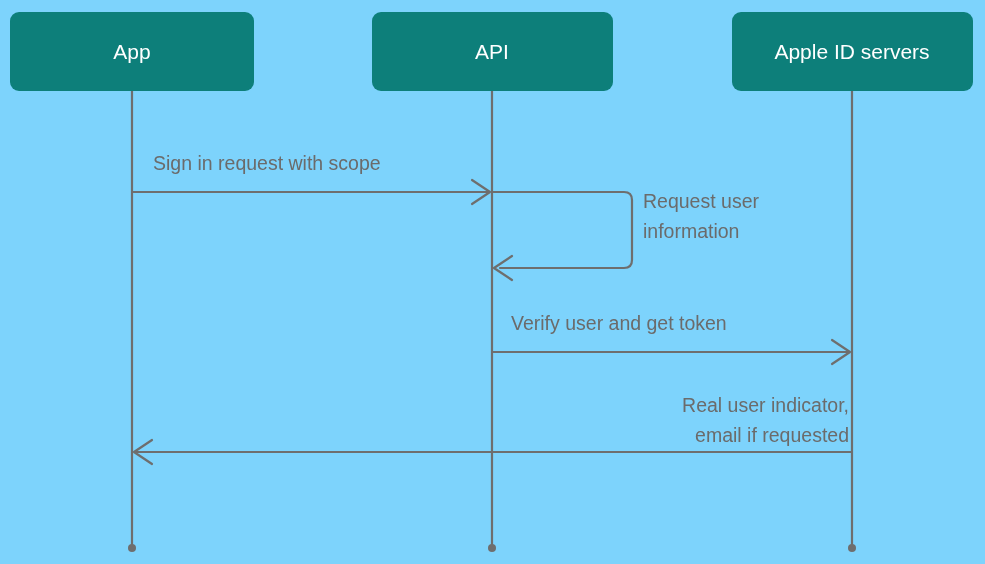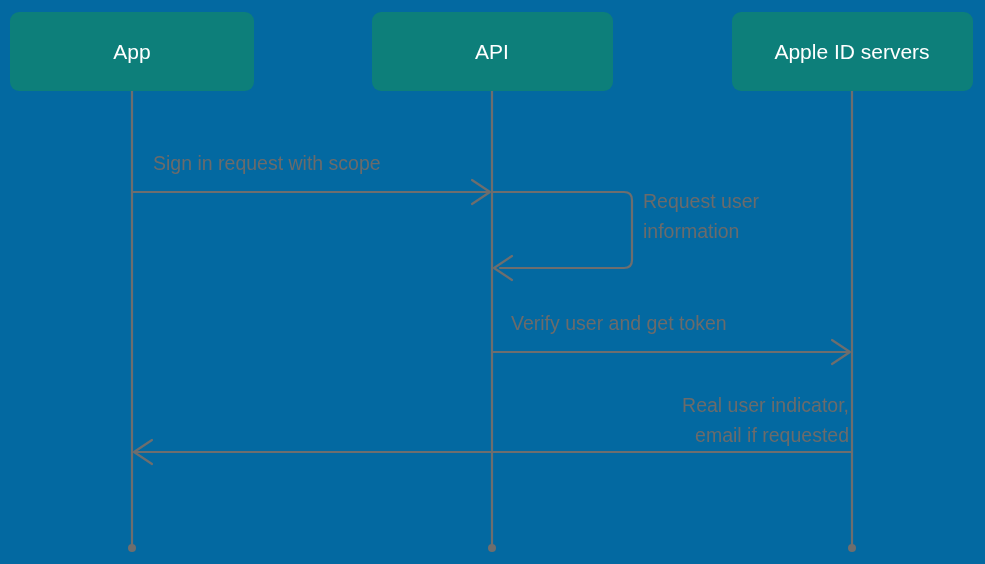--- a/index.html
+++ b/index.html
@@ -10,21 +10,21 @@
   body {
     width: 985px;
     height: 564px;
     font-family: "Liberation Sans", sans-serif;
     overflow: hidden;
   }
   #diagram-root {
     position: relative;
     width: 985px;
     height: 564px;
-    background: #0369a1;
+    background: #7dd3fc;
   }
   svg.diagram-canvas {
     position: absolute;
     top: 0;
     left: 0;
     width: 985px;
     height: 564px;
     display: block;
   }
   .participant-label {

